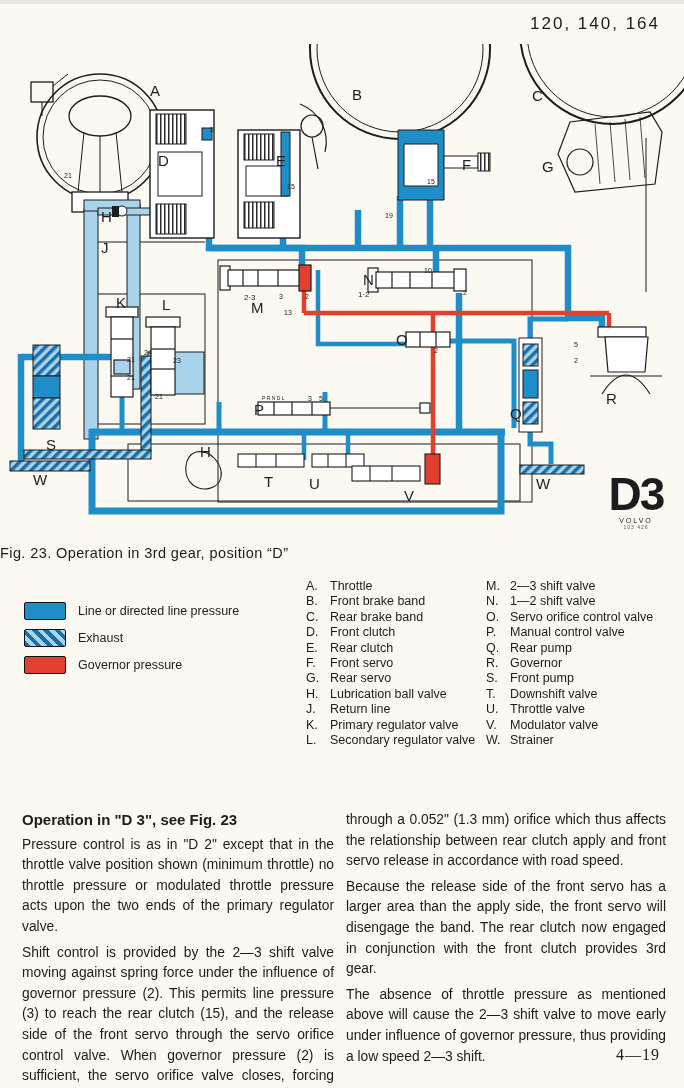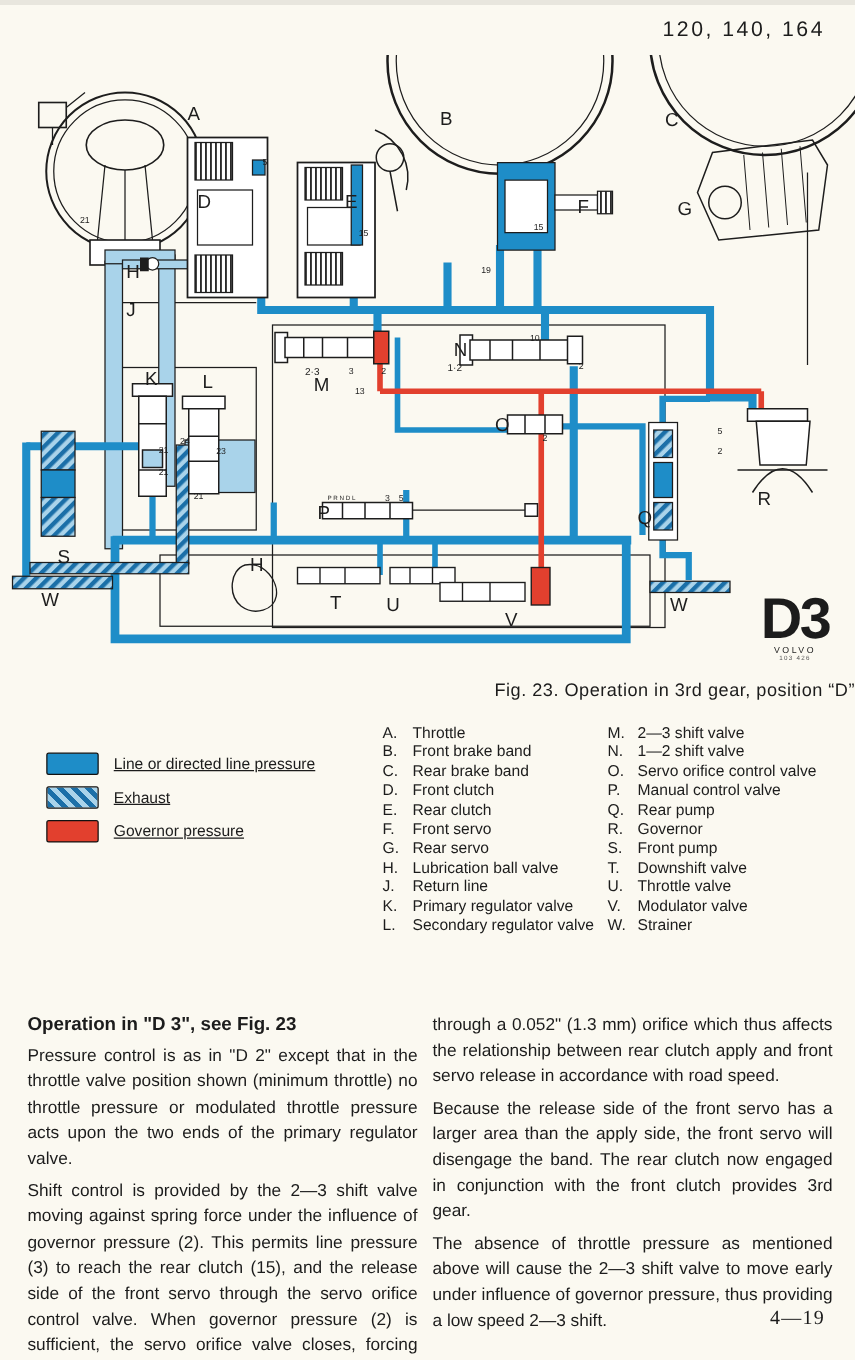--- a/index.html
+++ b/index.html
@@ -5,22 +5,22 @@
   html,body{margin:0;padding:0;background:#e8e6de;}
   .page{position:relative;width:684px;height:1088px;margin:4px auto;background:#fbf9f1;
         font-family:"Liberation Sans",sans-serif;color:#1c1c1c;overflow:hidden;}
   .models{position:absolute;top:10px;right:24px;font-size:17px;letter-spacing:2px;font-weight:400;}
   svg.diagram{position:absolute;top:40px;left:0;}
   svg text{font-family:"Liberation Sans",sans-serif;fill:#1d1d1d;}
   .badge{position:absolute;left:596px;top:468px;width:80px;text-align:center;}
   .badge .code{font-size:46px;font-weight:700;letter-spacing:-2px;line-height:44px;}
   .badge .brand{font-size:7px;letter-spacing:2px;margin-top:1px;}
   .badge .num{font-size:5px;letter-spacing:1px;color:#555;}
-  .caption{position:absolute;top:541px;left:0;width:684px;text-align:right;font-size:14.5px;letter-spacing:.4px;}
-  .legend{position:absolute;left:37px;top:593px;width:260px;text-decoration:underline;}
+  .caption{position:absolute;top:541px;left:0;width:684px;text-align:left;font-size:14.5px;letter-spacing:.4px;}
+  .legend{position:absolute;left:24px;top:593px;width:260px;}
   .legend-row{display:flex;align-items:center;height:27px;}
   .sw{width:40px;height:16px;border:1.5px solid #111;border-radius:2px;margin-right:12px;flex:none;}
   .sw-line{background:#1e8dc8;}
   .sw-conv{background:#a9d3ea;}
   .sw-exh{background:repeating-linear-gradient(45deg,#1b6fa8 0 4px,#a9d3ea 4px 8px);}
   .sw-gov{background:#e2402e;}
   .legend-label{font-size:12.5px;}
   .parts{position:absolute;top:575px;font-size:12.5px;line-height:15.4px;}
   .parts ul{list-style:none;margin:0;padding:0;}
   .parts li{display:flex;}

